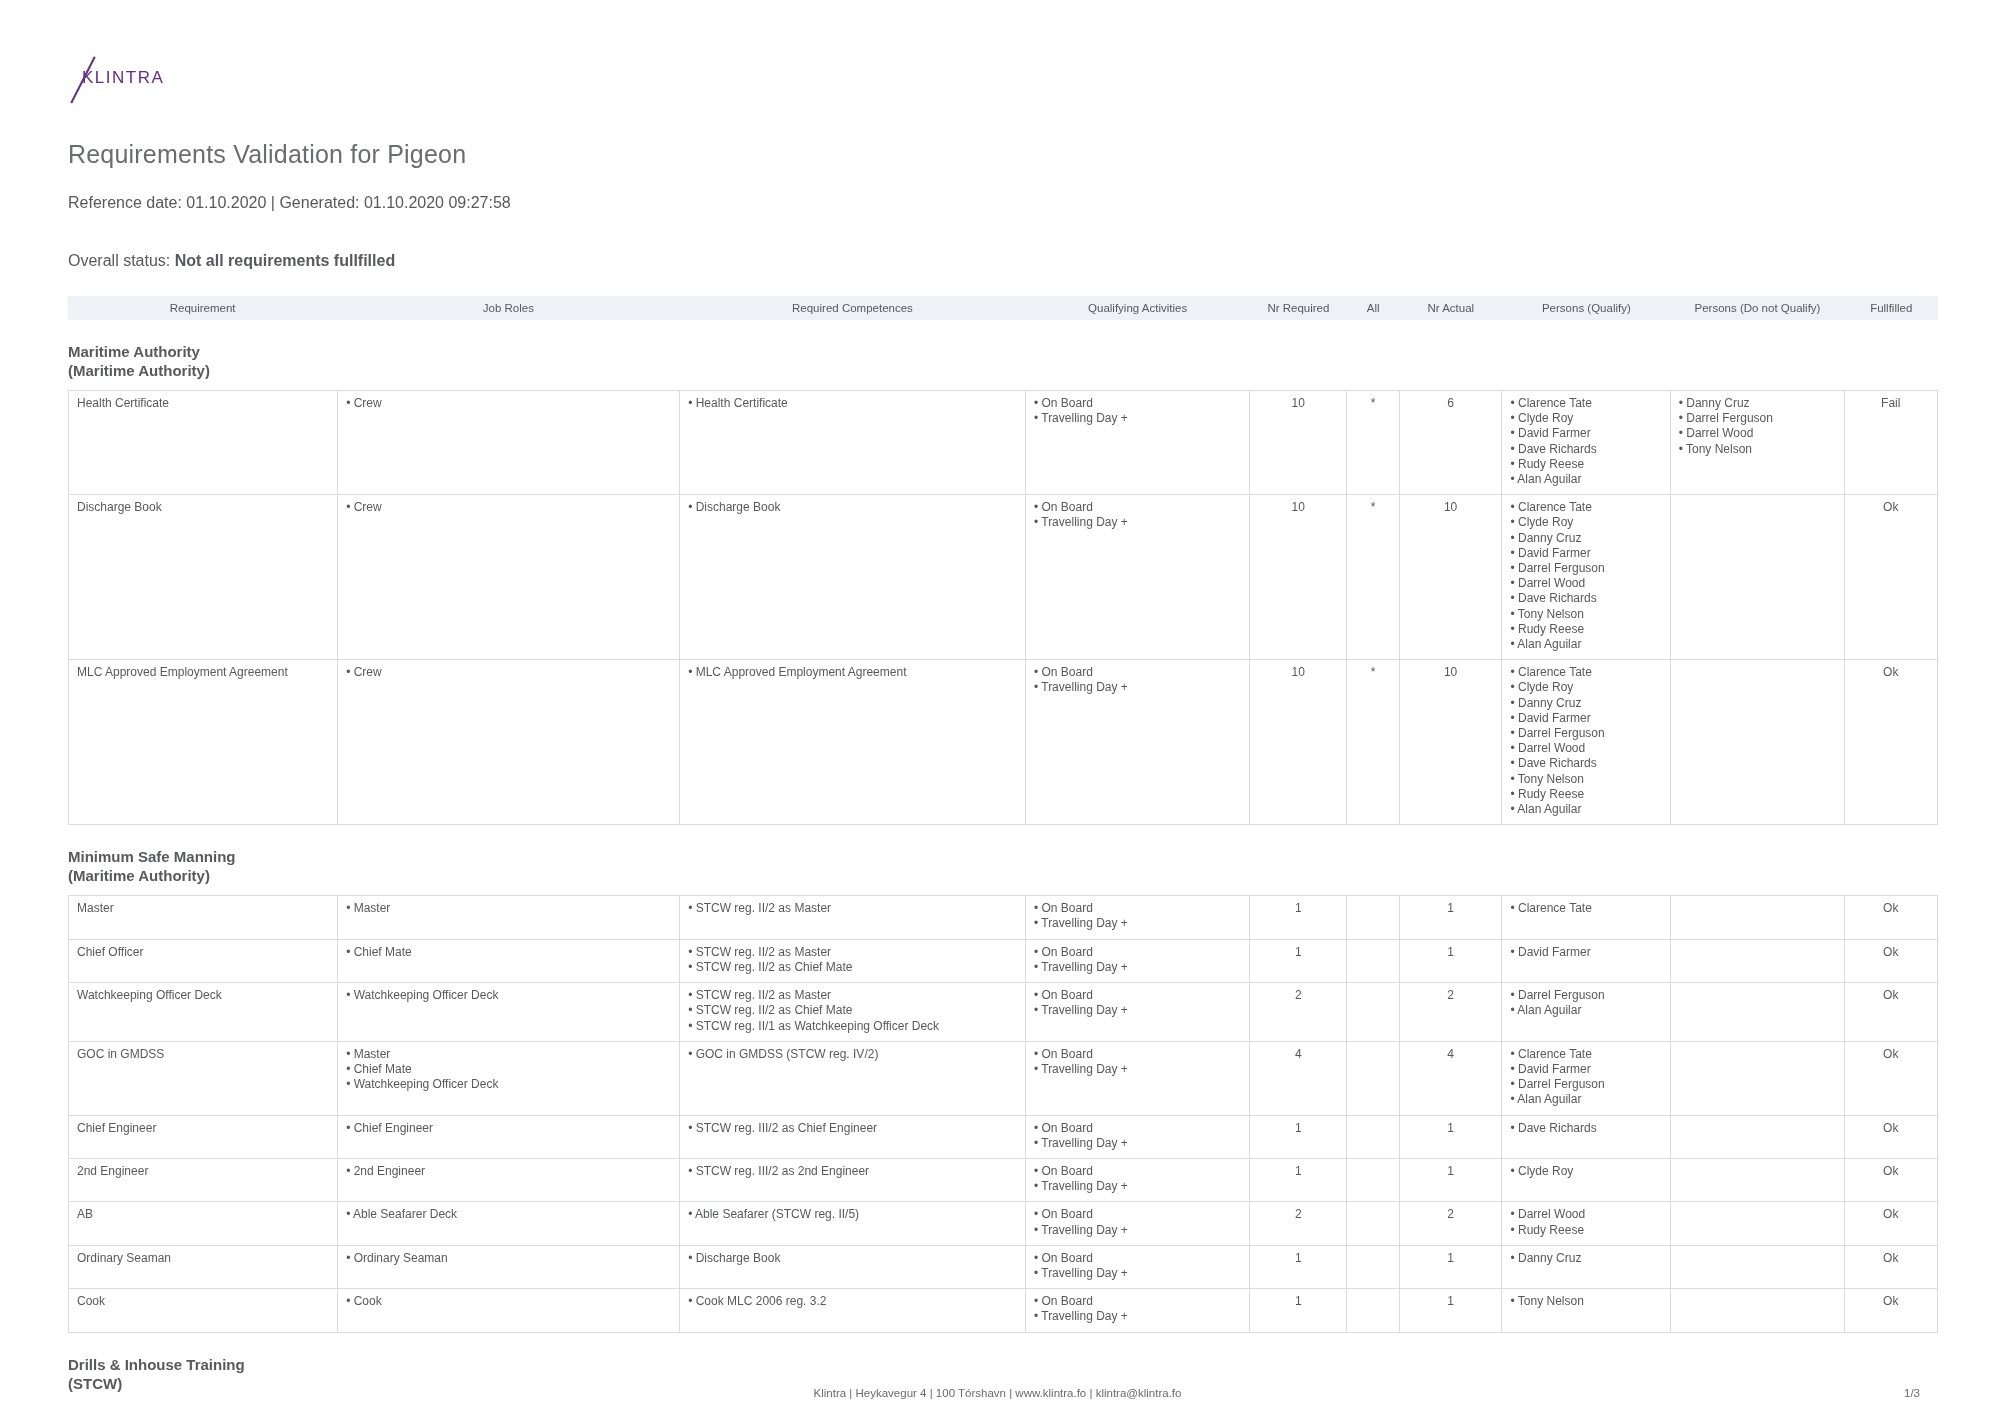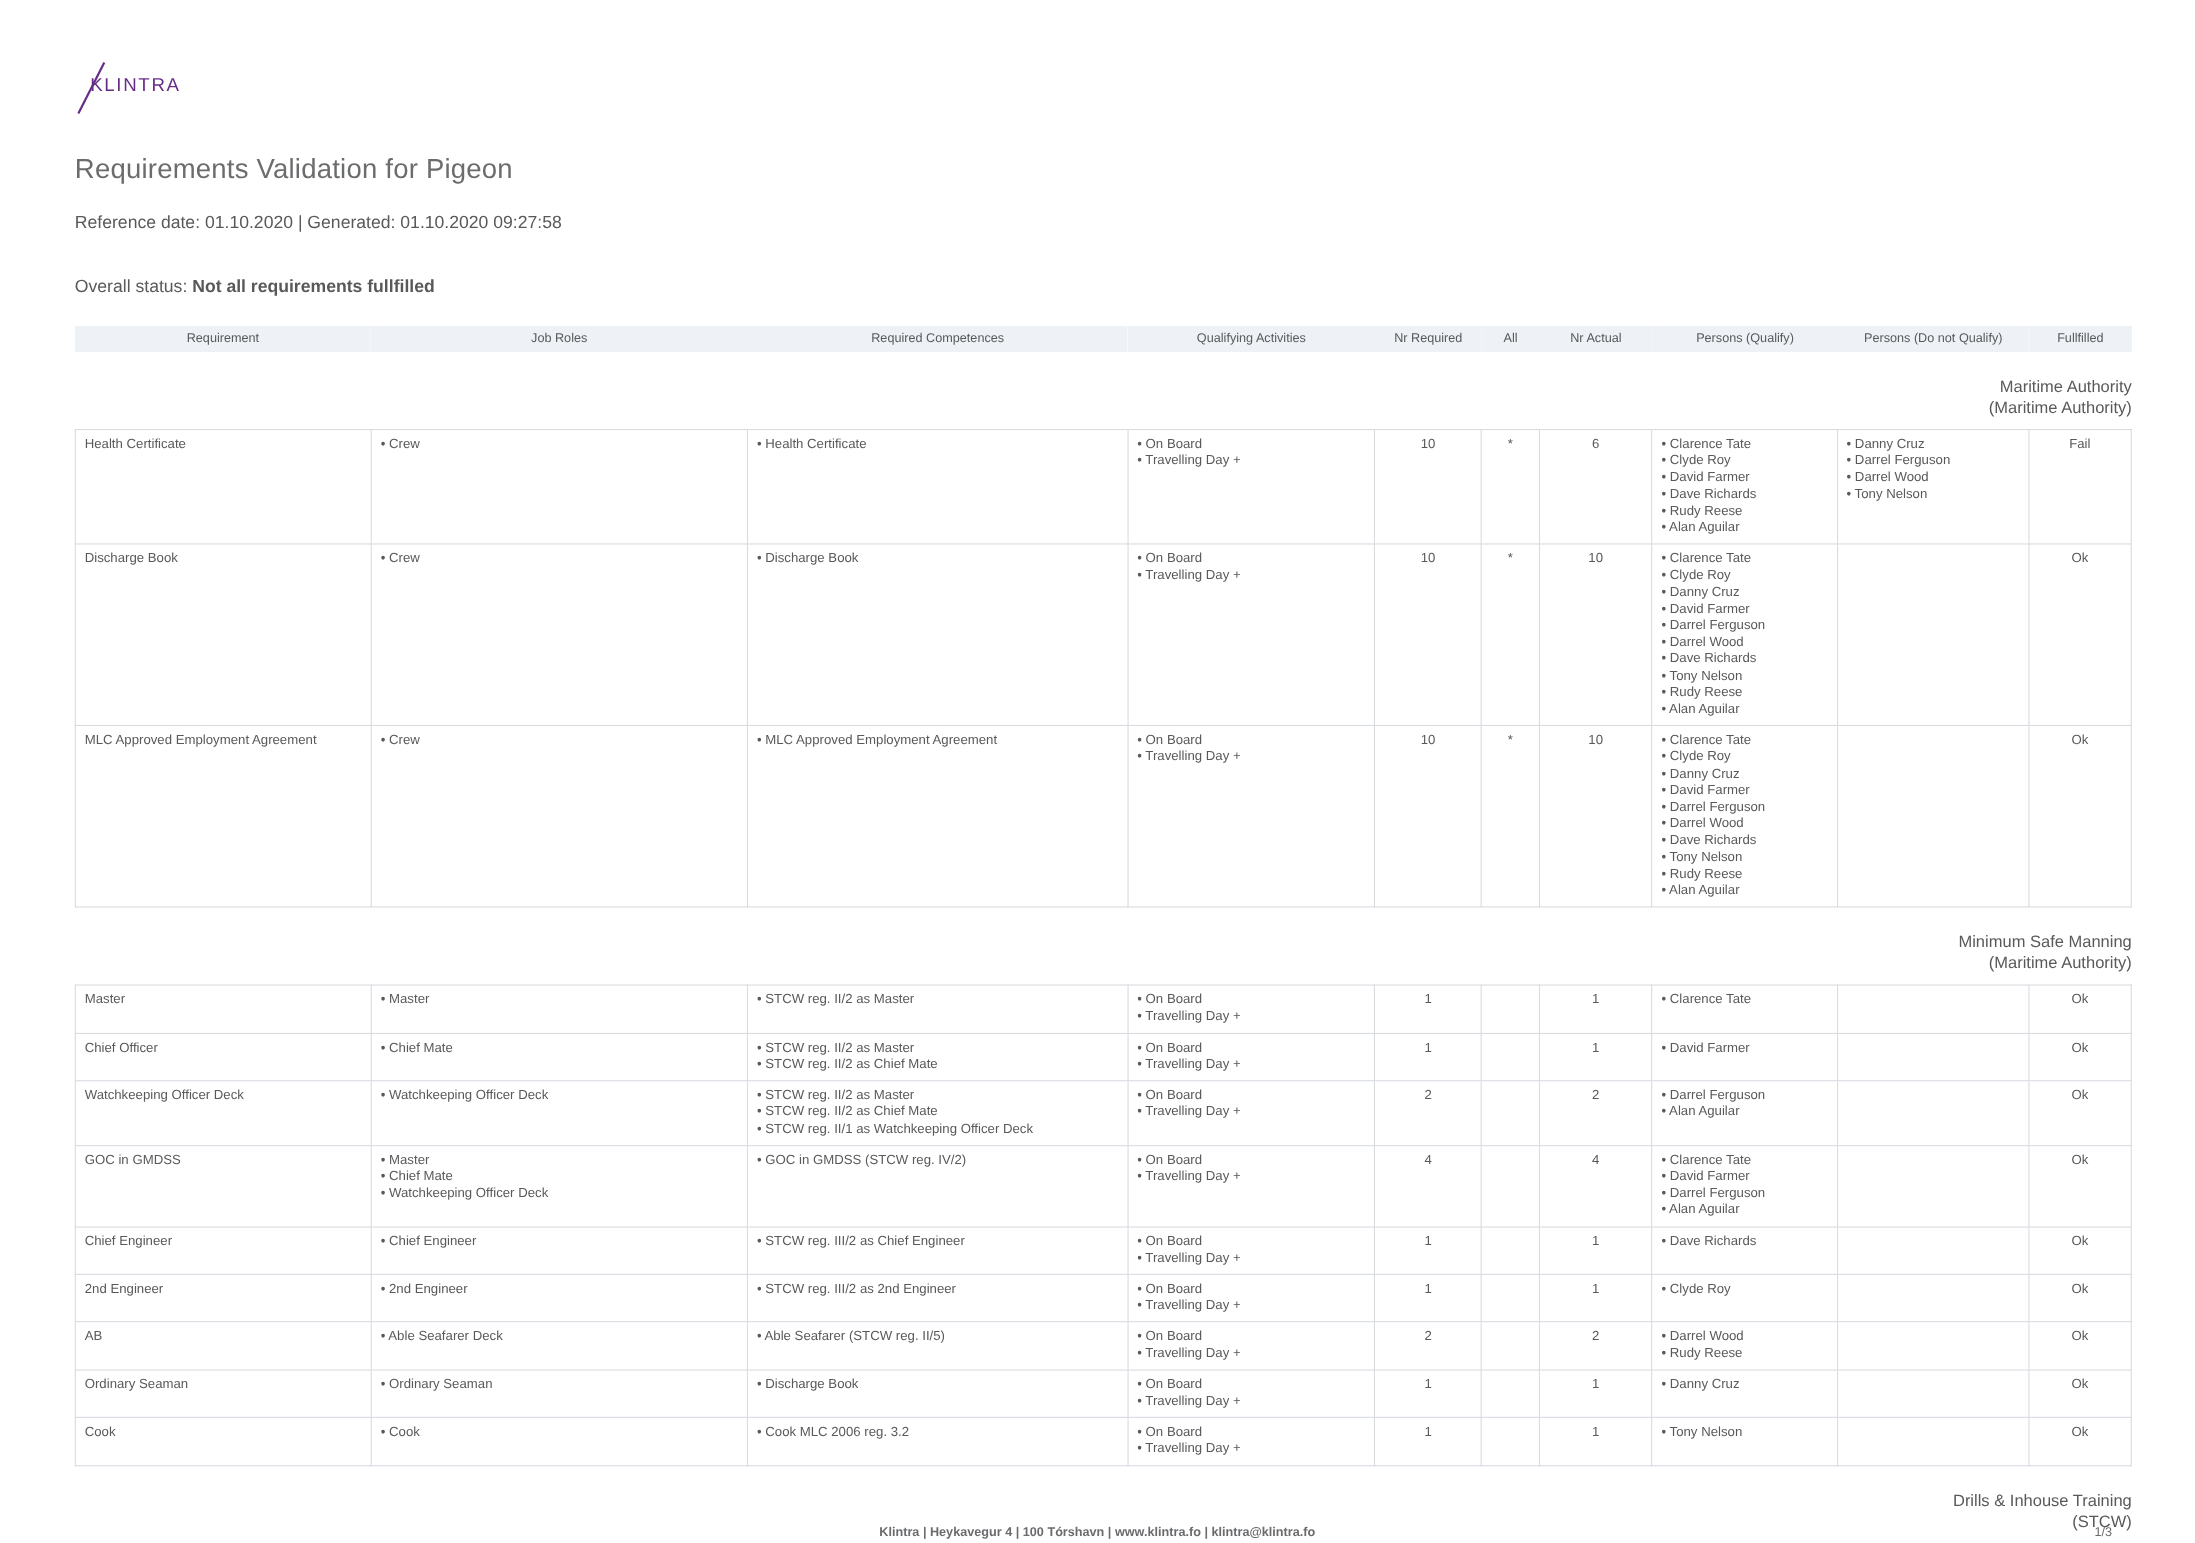--- a/index.html
+++ b/index.html
@@ -53,37 +53,37 @@
     color:var(--text);text-align:center;padding:6px 8px;white-space:nowrap;
     overflow:hidden;
     margin-left:32px;
   }
 
   
   .section-heading{
     margin:22px 0 10px 0;font-size:15px;font-weight:700;color:var(--text);
     line-height:19px;
   }
-  .section-heading div{font-weight:400;text-align:right;}
+  .section-heading div{font-weight:700;}
 
   table.data td{
     border:1px solid var(--border);vertical-align:top;
     font-size:12px;line-height:15.2px;color:var(--text);
     padding:5px 8px 7px 8px;overflow:hidden;
   }
   table.data{margin-bottom:8px;}
   td.center{text-align:center;margin-top:32px;}
   .li{white-space:nowrap;overflow:hidden;}
 
   
   .footer{
     position:absolute;left:0;top:1325px;width:100%;
     font-size:11.5px;color:var(--muted);
   }
-  .footer-text{text-align:center;font-weight:bold;}
+  .footer-text{text-align:center;}
   .page-number{position:absolute;right:75px;top:0;font-size:11.5px;color:var(--muted);}
 </style>
 </head>
 <body>
 
 <div class="page">
   <div class="content">
 
     <div class="logo">
       <span class="logo-slash"></span>

